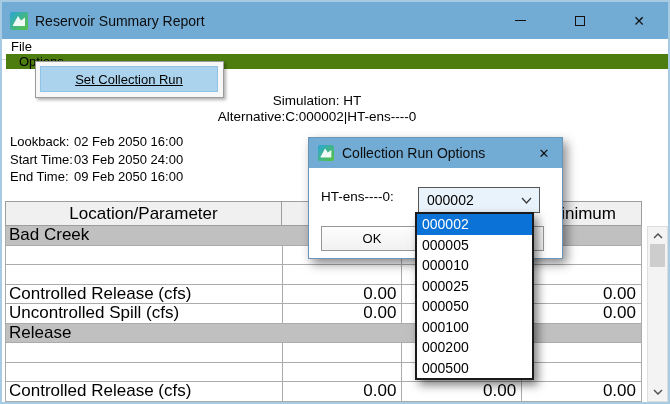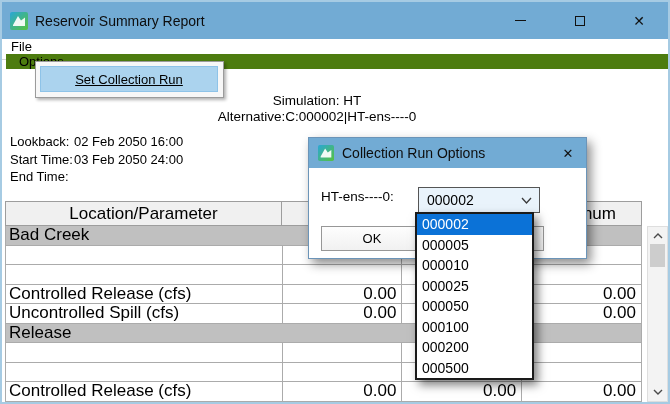--- a/index.html
+++ b/index.html
@@ -41,21 +41,21 @@
   .td.lbl{padding-left:3px;}
   .td.num{justify-content:flex-end;padding-right:5px;}
   .tr.section{background:#c0c0c0;}
   .tr.section .td{width:637px;border-right:1px solid #ababab;padding-left:3px;}
   
   .vscroll{position:absolute;left:645px;top:224px;width:21px;height:176px;background:#f3f3f3;border:1px solid #dedede;z-index:1;}
   .sbtn{position:absolute;left:0;width:19px;height:18px;display:flex;align-items:center;justify-content:center;}
   .sbtn.up{top:0;} .sbtn.down{bottom:0;}
   .sthumb{position:absolute;left:2px;top:17px;width:15px;height:23px;background:#cdcdcd;}
   
-  .dialog{position:absolute;left:306px;top:135px;width:279px;height:122px;background:#fff;border:1px solid #6b94b8;box-shadow:4px 5px 10px rgba(0,0,0,.45);z-index:40;}
+  .dialog{position:absolute;left:306px;top:135px;width:255px;height:122px;background:#fff;border:1px solid #6b94b8;box-shadow:4px 5px 10px rgba(0,0,0,.45);z-index:40;}
   .dlg-titlebar{position:absolute;left:0;top:0;width:100%;height:30px;background:#72abd4;display:flex;align-items:center;}
   .dlg-icon{width:16px;height:16px;margin-left:9px;flex:0 0 auto;}
   .dlg-title{margin-left:8px;font-size:14px;color:#0d0d0d;}
   .dlg-close{position:absolute;right:0;top:0;width:36px;height:30px;display:flex;align-items:center;justify-content:center;font-size:13px;color:#111;}
   .dlg-label{position:absolute;left:12px;top:51px;font-size:13.5px;}
   .combo{position:absolute;left:109px;top:49px;width:122px;height:26px;background:#e9f3fb;border:1px solid #555;display:flex;align-items:center;}
   .combo-value{padding-left:8px;font-size:14px;}
   .combo-chev{position:absolute;right:6px;top:8px;}
   .dlg-btn{position:absolute;top:88px;height:25px;background:linear-gradient(#fdfdfd,#f1f1f1);border:1px solid #979797;display:flex;align-items:center;justify-content:center;font-size:13px;}
   .btn-ok{left:12px;width:102px;}
@@ -106,20 +106,21 @@
     <div>Simulation: HT</div>
     <div>Alternative:C:000002|HT-ens----0</div>
   </div>
 
   <div class="time-block">
     <span>Lookback:</span>
     <span>02 Feb 2050 16:00</span>
     <span>Start Time:</span>
     <span>03 Feb 2050 24:00</span>
     <span>End Time:</span>
+    <span>09 Feb 2050 16:00</span>
   </div>
 
   <div class="tbl">
     <div class="thead">
       <div class="th c1">Location/Parameter</div>
       <div class="th c2"></div>
       <div class="th c3"></div>
       <div class="th c4">Minimum</div>
     </div>
 

